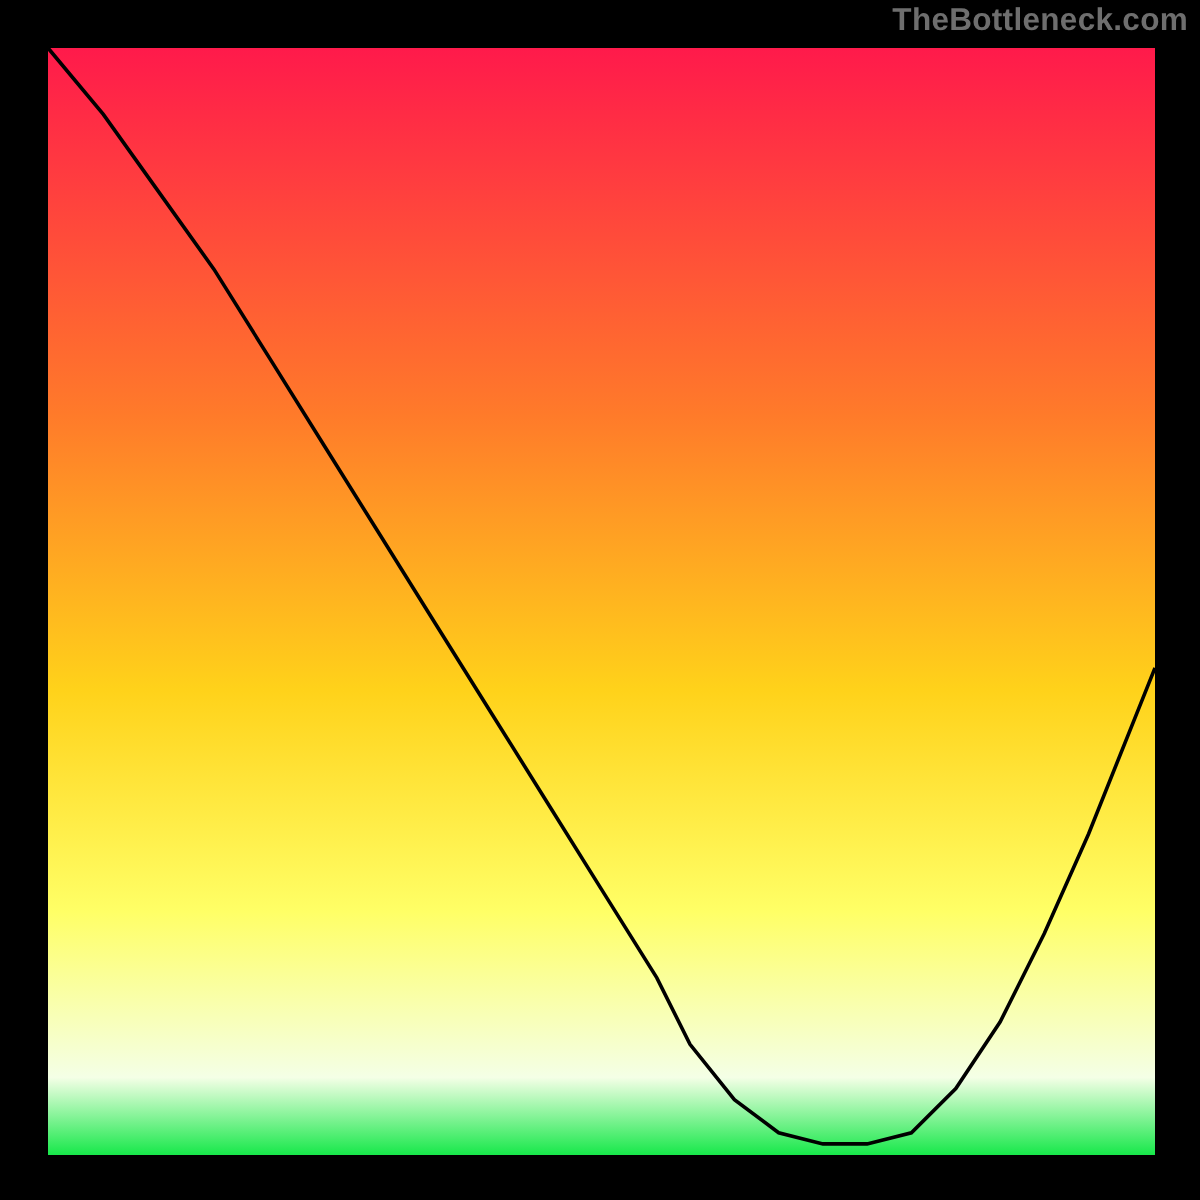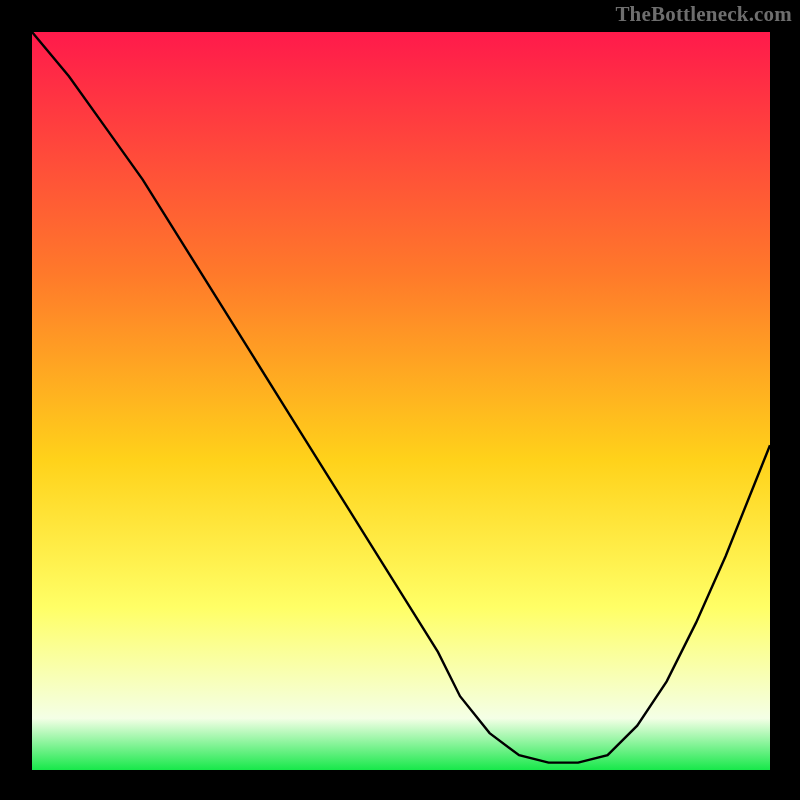--- a/index.html
+++ b/index.html
@@ -12,21 +12,21 @@
   }
   .stage {
     position: relative;
     width: 800px;
     height: 800px;
   }
   .watermark {
     position: absolute;
     top: 2px;
     right: 8px;
-    font-family: Liberation Serif, serif;
+    font-family: Liberation Sans, sans-serif;
     font-size: 21px;
     font-weight: 600;
     color: #6e6e6e;
     letter-spacing: 0.2px;
   }
   svg { display: block; }
 </style>
 </head>
 <body>
 

